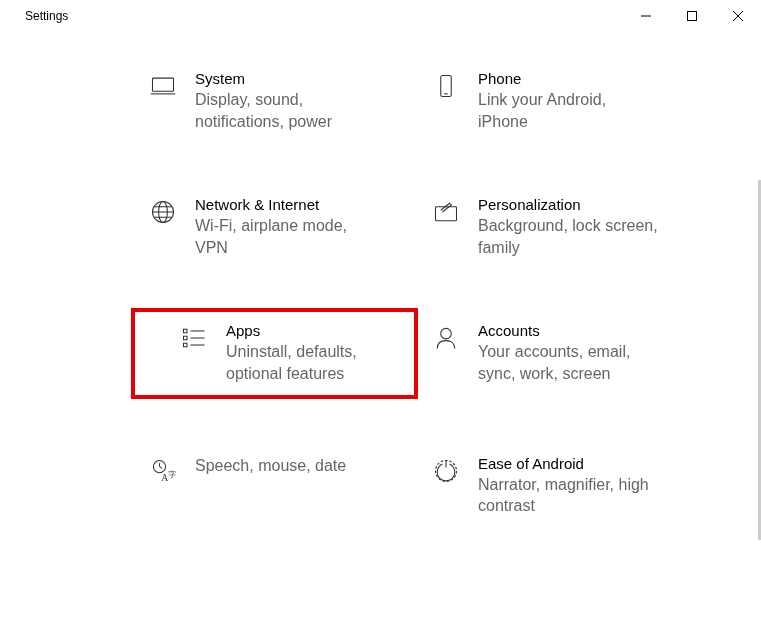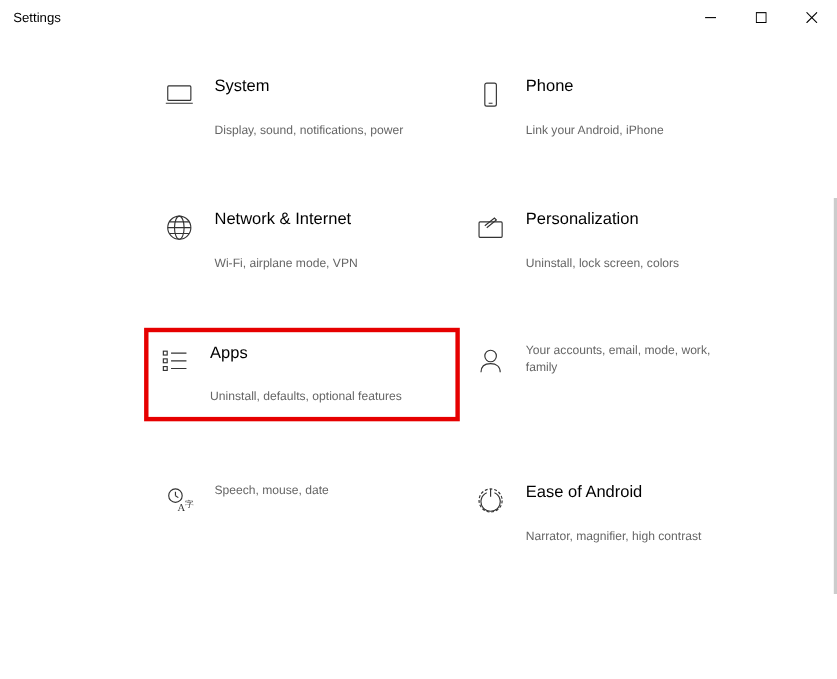--- a/index.html
+++ b/index.html
@@ -9,21 +9,21 @@
       width: 761px;
       height: 617px;
       overflow: hidden;
       position: relative;
     }
     .titlebar {
       height: 32px;
       display: flex;
       align-items: center;
       justify-content: space-between;
-      padding-left: 12px;
+      padding-left: 25px;
     }
     .titlebar-title {
       font-size: 12px;
       color: #000;
     }
     .titlebar-controls {
       display: flex;
     }
     .titlebar-btn {
       width: 46px;
@@ -51,20 +51,21 @@
       align-items: flex-start;
       padding: 8px 12px;
       margin-bottom: 48px;
       position: relative;
     }
     .item.highlighted {
       border: 4px solid #e60000;
       padding: 10px 8px;
       margin-top: -6px;
       margin-left: -4px;
+      justify-content: flex-end;
     }
     .icon-wrap {
       width: 32px;
       height: 32px;
       display: flex;
       align-items: center;
       justify-content: center;
       margin-right: 16px;
       flex-shrink: 0;
     }
@@ -72,29 +73,28 @@
       width: 28px;
       height: 28px;
       stroke: #333;
       fill: none;
       stroke-width: 1.2;
     }
     .text-block {
       display: flex;
       flex-direction: column;
       max-width: 180px;
-      gap: 23px;
     }
     .item-title {
       font-size: 15px;
       color: #000;
       margin-bottom: 2px;
     }
     .item-desc {
-      font-size: 11px;
+      font-size: 16px;
       color: #666;
       line-height: 1.35;
     }
     .scrollbar {
       position: absolute;
       right: 0;
       top: 180px;
       width: 3px;
       height: 360px;
       background: #ccc;
@@ -173,21 +173,21 @@
 
     <div class="item">
       <span class="icon-wrap">
         <svg viewBox="0 0 32 32">
             <rect x="4" y="10" width="24" height="16" rx="1"></rect>
             <path d="M 10 14 L 20 6 L 22 8 L 12 16"></path>
           </svg>
       </span>
       <div class="text-block">
         <span class="item-title">Personalization</span>
-        <span class="item-desc">Uninstall, lock screen, colors</span>
+        <span class="item-desc">Background, lock screen, family</span>
       </div>
     </div>
 
     <div class="item highlighted">
       <span class="icon-wrap">
         <svg viewBox="0 0 32 32">
             <rect x="4" y="6" width="4" height="4"></rect>
             <line x1="12" y1="8" x2="28" y2="8"></line>
             <rect x="4" y="14" width="4" height="4"></rect>
             <line x1="12" y1="16" x2="28" y2="16"></line>
@@ -202,21 +202,22 @@
     </div>
 
     <div class="item">
       <span class="icon-wrap">
         <svg viewBox="0 0 32 32">
             <circle cx="16" cy="11" r="6"></circle>
             <path d="M 6 28 C 6 22 10 19 16 19 C 22 19 26 22 26 28"></path>
           </svg>
       </span>
       <div class="text-block">
-        <span class="item-desc">Your accounts, email, mode, work, family</span>
+        <span class="item-title">Accounts</span>
+        <span class="item-desc">Your accounts, email, sync, work, screen</span>
       </div>
     </div>
 
     <div class="item">
       <span class="icon-wrap">
         <svg viewBox="0 0 32 32">
             <circle cx="12" cy="11" r="7"></circle>
             <line x1="12" y1="7" x2="12" y2="11"></line>
             <line x1="12" y1="11" x2="15" y2="13"></line>
             <text x="14" y="27" font-size="11" fill="#333" stroke="none" font-family="Segoe UI">A</text>

